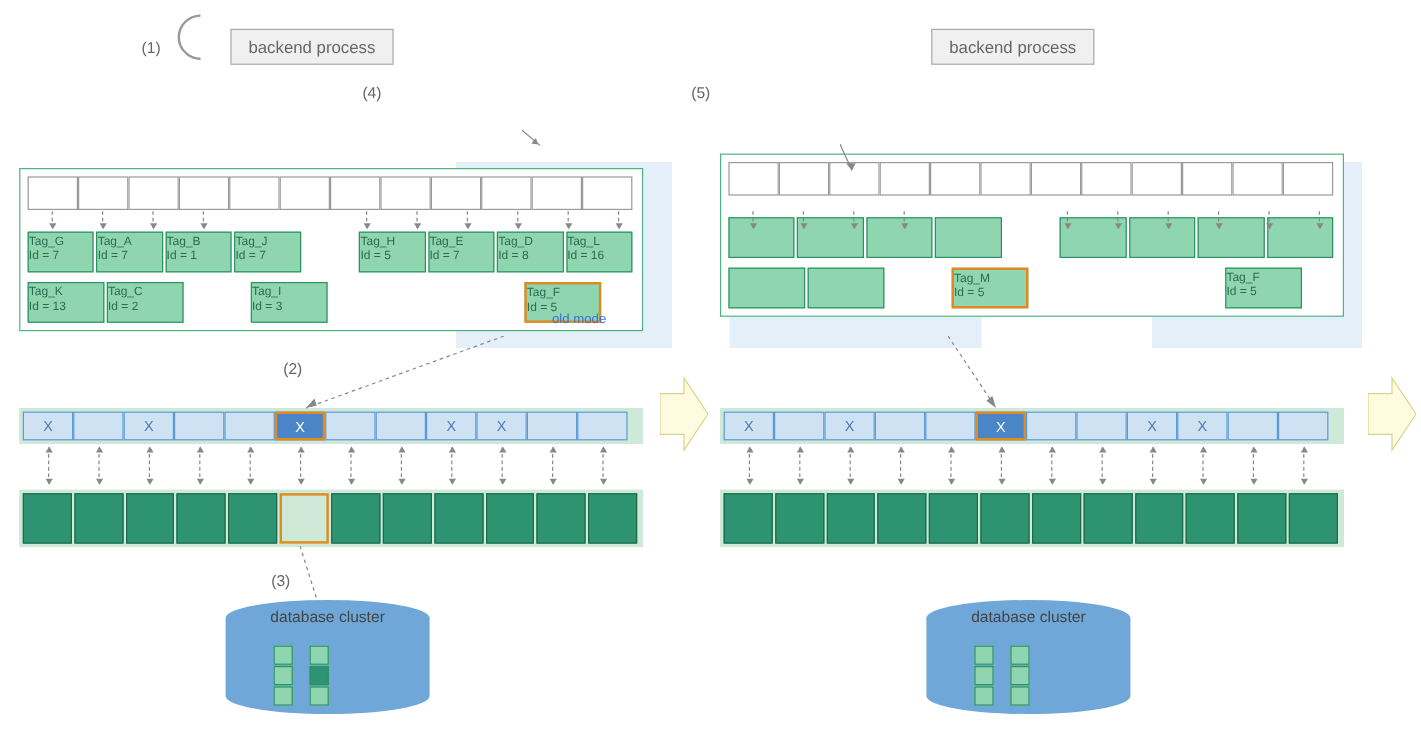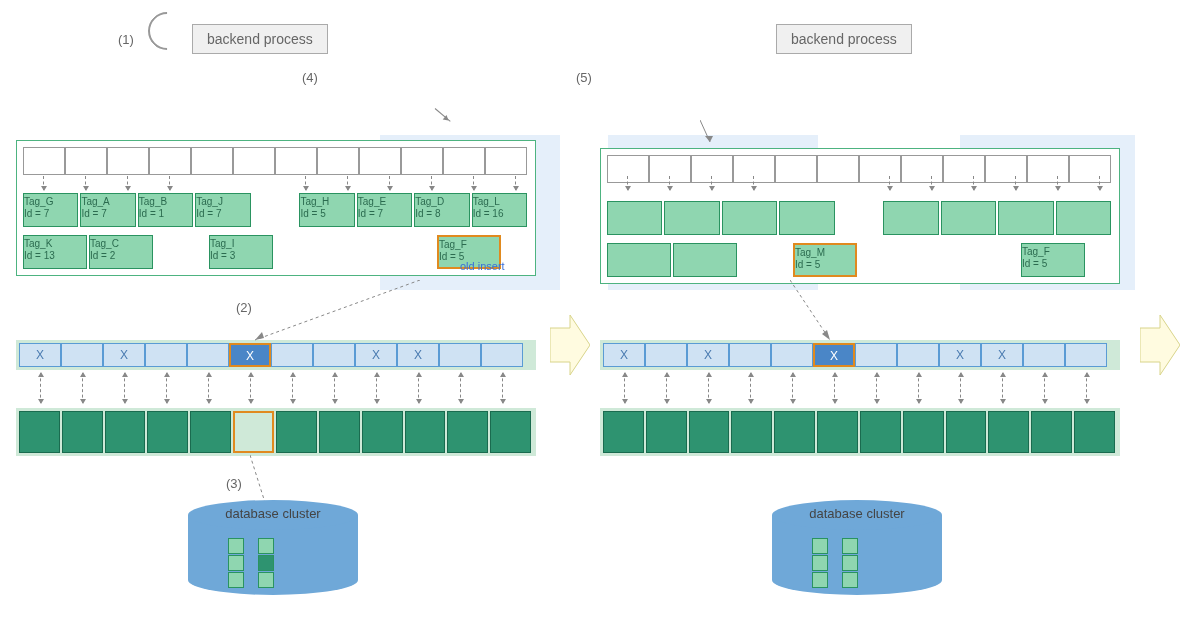--- a/index.html
+++ b/index.html
@@ -88,21 +88,21 @@
   </div>
   <div class="entry-row" style="margin-top:8px">
     <div class="entry"><span>Tag_K</span><br><span>Id = 13</span></div>
     <div class="entry"><span>Tag_C</span><br><span>Id = 2</span></div>
     <div style="width:52px;margin-right:2px"></div>
     <div class="entry"><span>Tag_I</span><br><span>Id = 3</span></div>
     <div style="width:160px;margin-right:2px"></div>
     <div class="entry highlight"><span>Tag_F</span><br><span>Id = 5</span></div>
   </div>
 </div>
-<div class="old-entry-label" style="left:460px;top:260px">old insert</div>
+<div class="old-entry-label" style="left:460px;top:260px">old mode</div>
 
 <div class="arrow-down" style="left:43px;top:176px"></div>
 <div class="arrow-down" style="left:85px;top:176px"></div>
 <div class="arrow-down" style="left:127px;top:176px"></div>
 <div class="arrow-down" style="left:169px;top:176px"></div>
 <div class="arrow-down" style="left:305px;top:176px"></div>
 <div class="arrow-down" style="left:347px;top:176px"></div>
 <div class="arrow-down" style="left:389px;top:176px"></div>
 <div class="arrow-down" style="left:431px;top:176px"></div>
 <div class="arrow-down" style="left:473px;top:176px"></div>
@@ -174,21 +174,21 @@
 </div>
 
 <div class="big-arrow" style="left:550px;top:310px">
   <svg viewBox="0 0 40 70">
         <path d="M0 18 L20 18 L20 5 L40 35 L20 65 L20 52 L0 52 Z" fill="#fffbe0" stroke="#d8d48a"></path>
       </svg>
 </div>
 
 <div class="lock-region" style="left:608px;top:135px;width:210px;height:155px"></div>
 <div class="lock-region" style="left:960px;top:135px;width:175px;height:155px"></div>
-<div class="hash-container" style="left:600px;top:148px;width:520px">
+<div class="hash-container" style="left:600px;top:128px;width:520px">
   <div class="bucket-row">
     <div class="bucket"></div>
         <div class="bucket"></div>
         <div class="bucket"></div>
         <div class="bucket"></div>
         <div class="bucket"></div>
         <div class="bucket"></div>
         <div class="bucket"></div>
         <div class="bucket"></div>
         <div class="bucket"></div>

